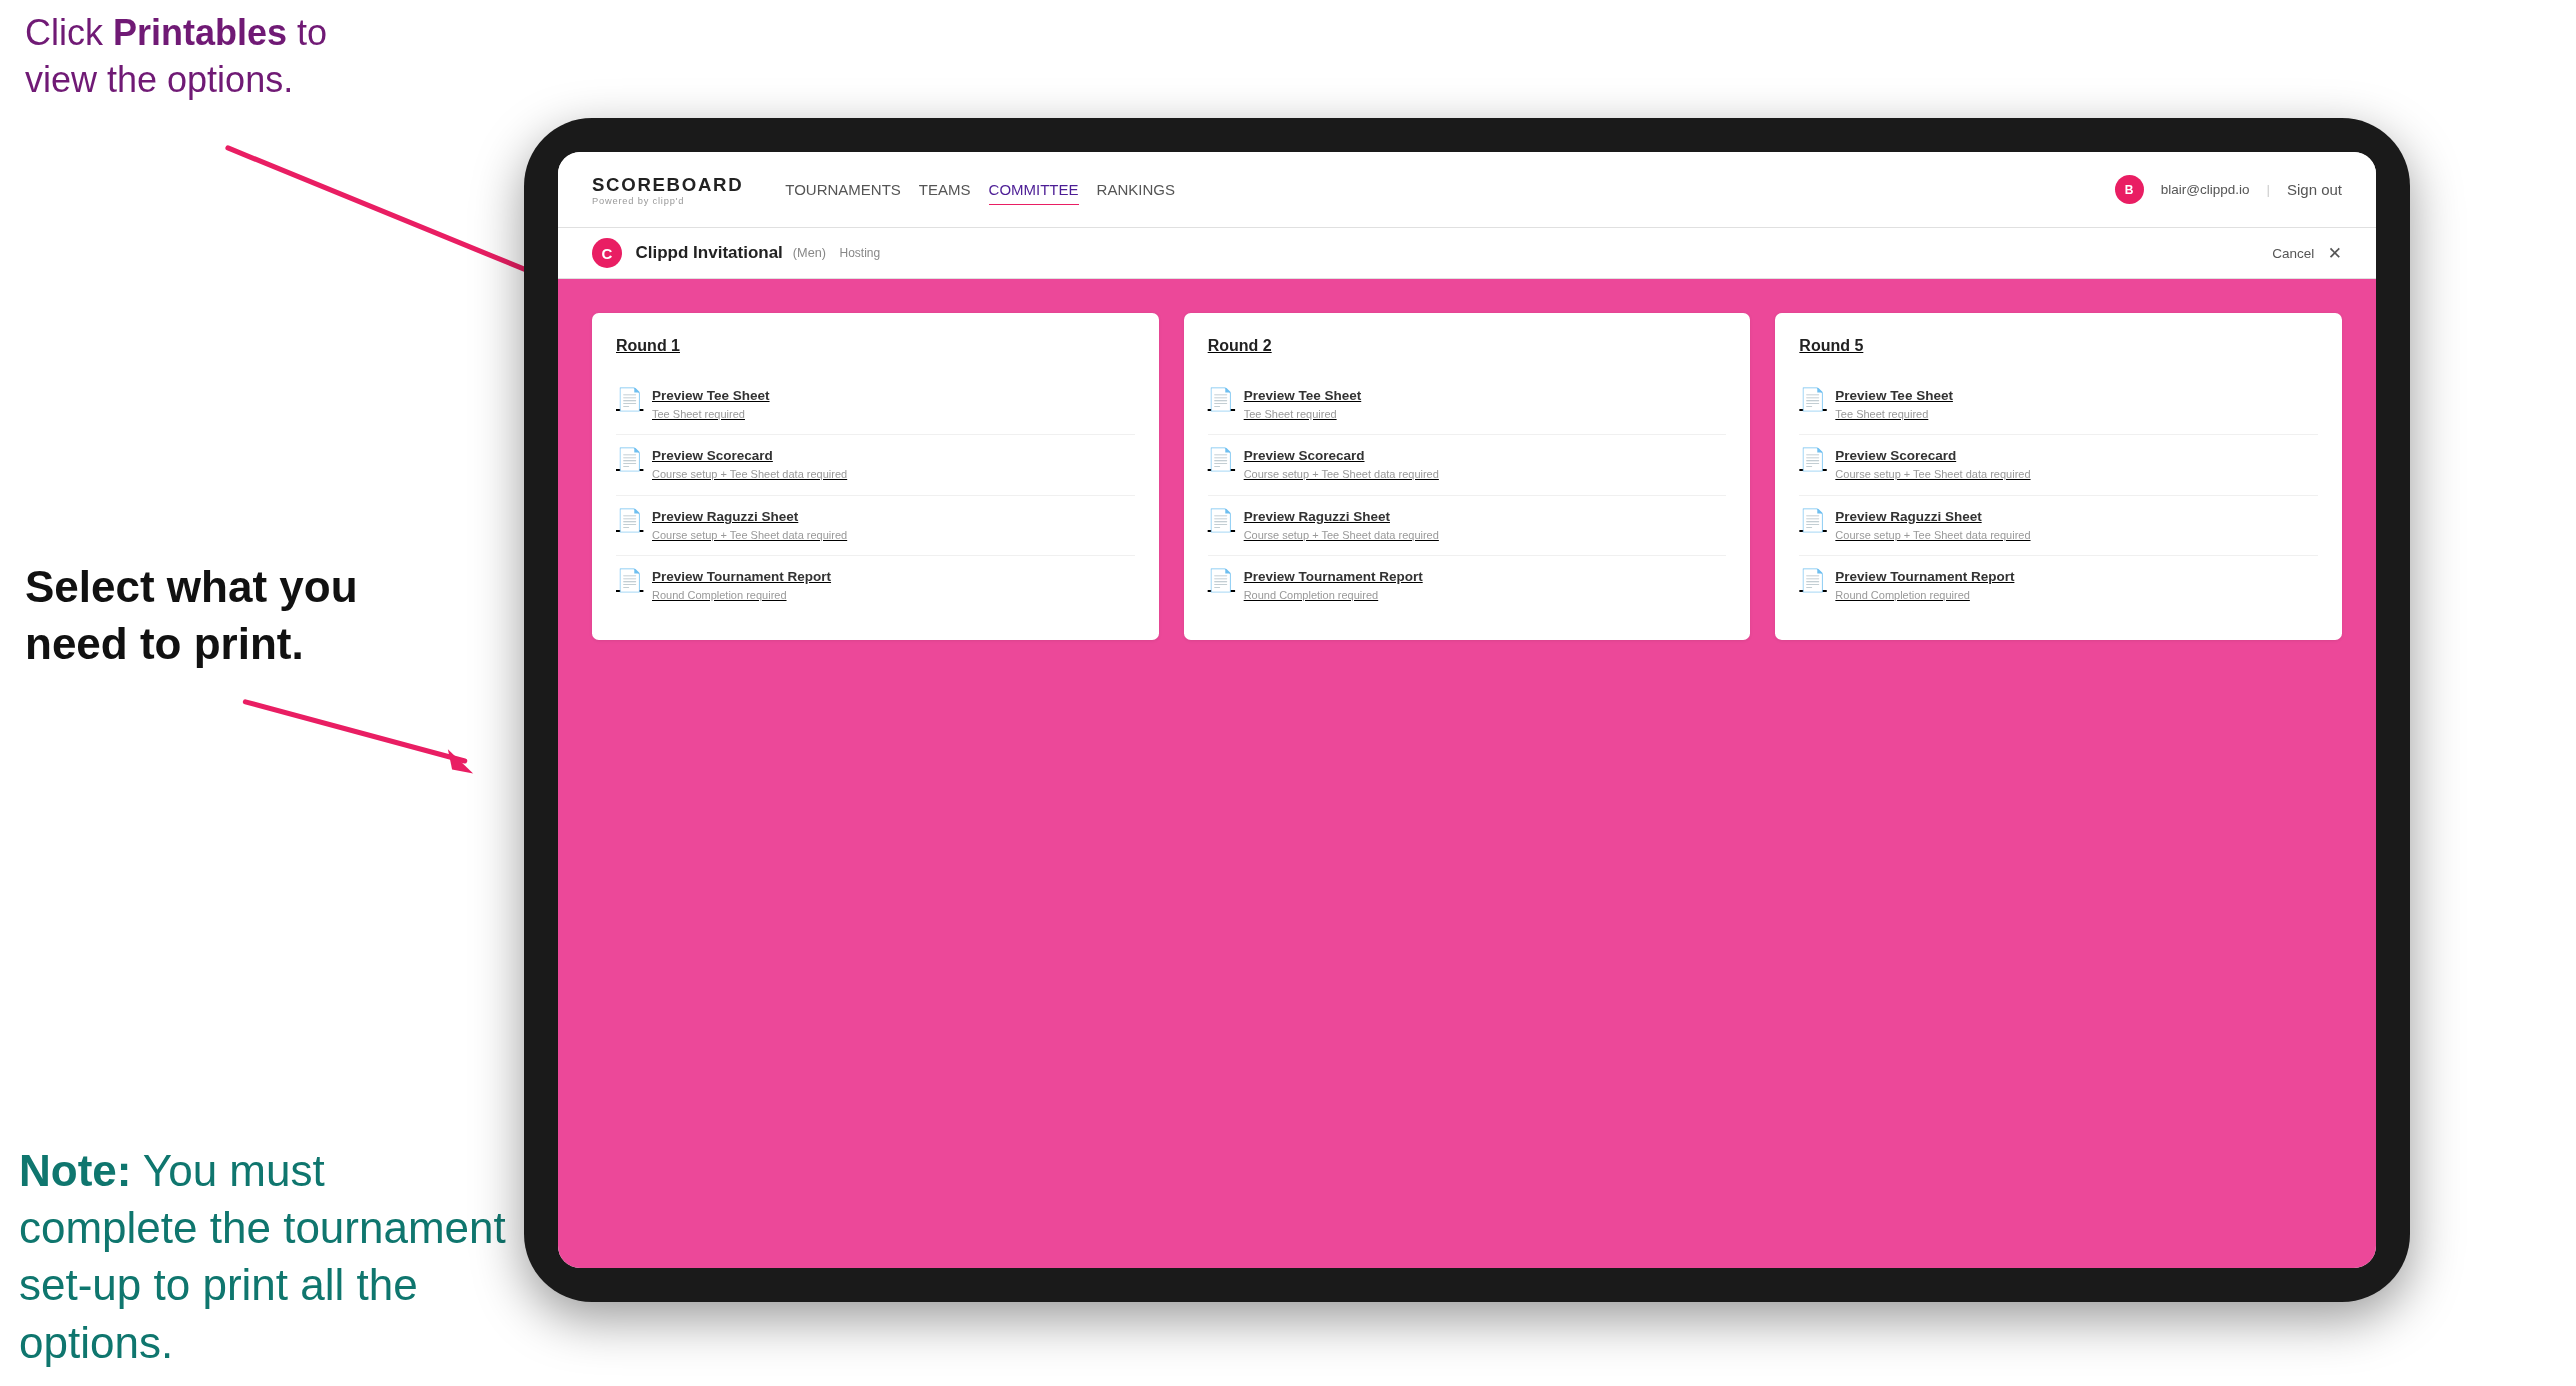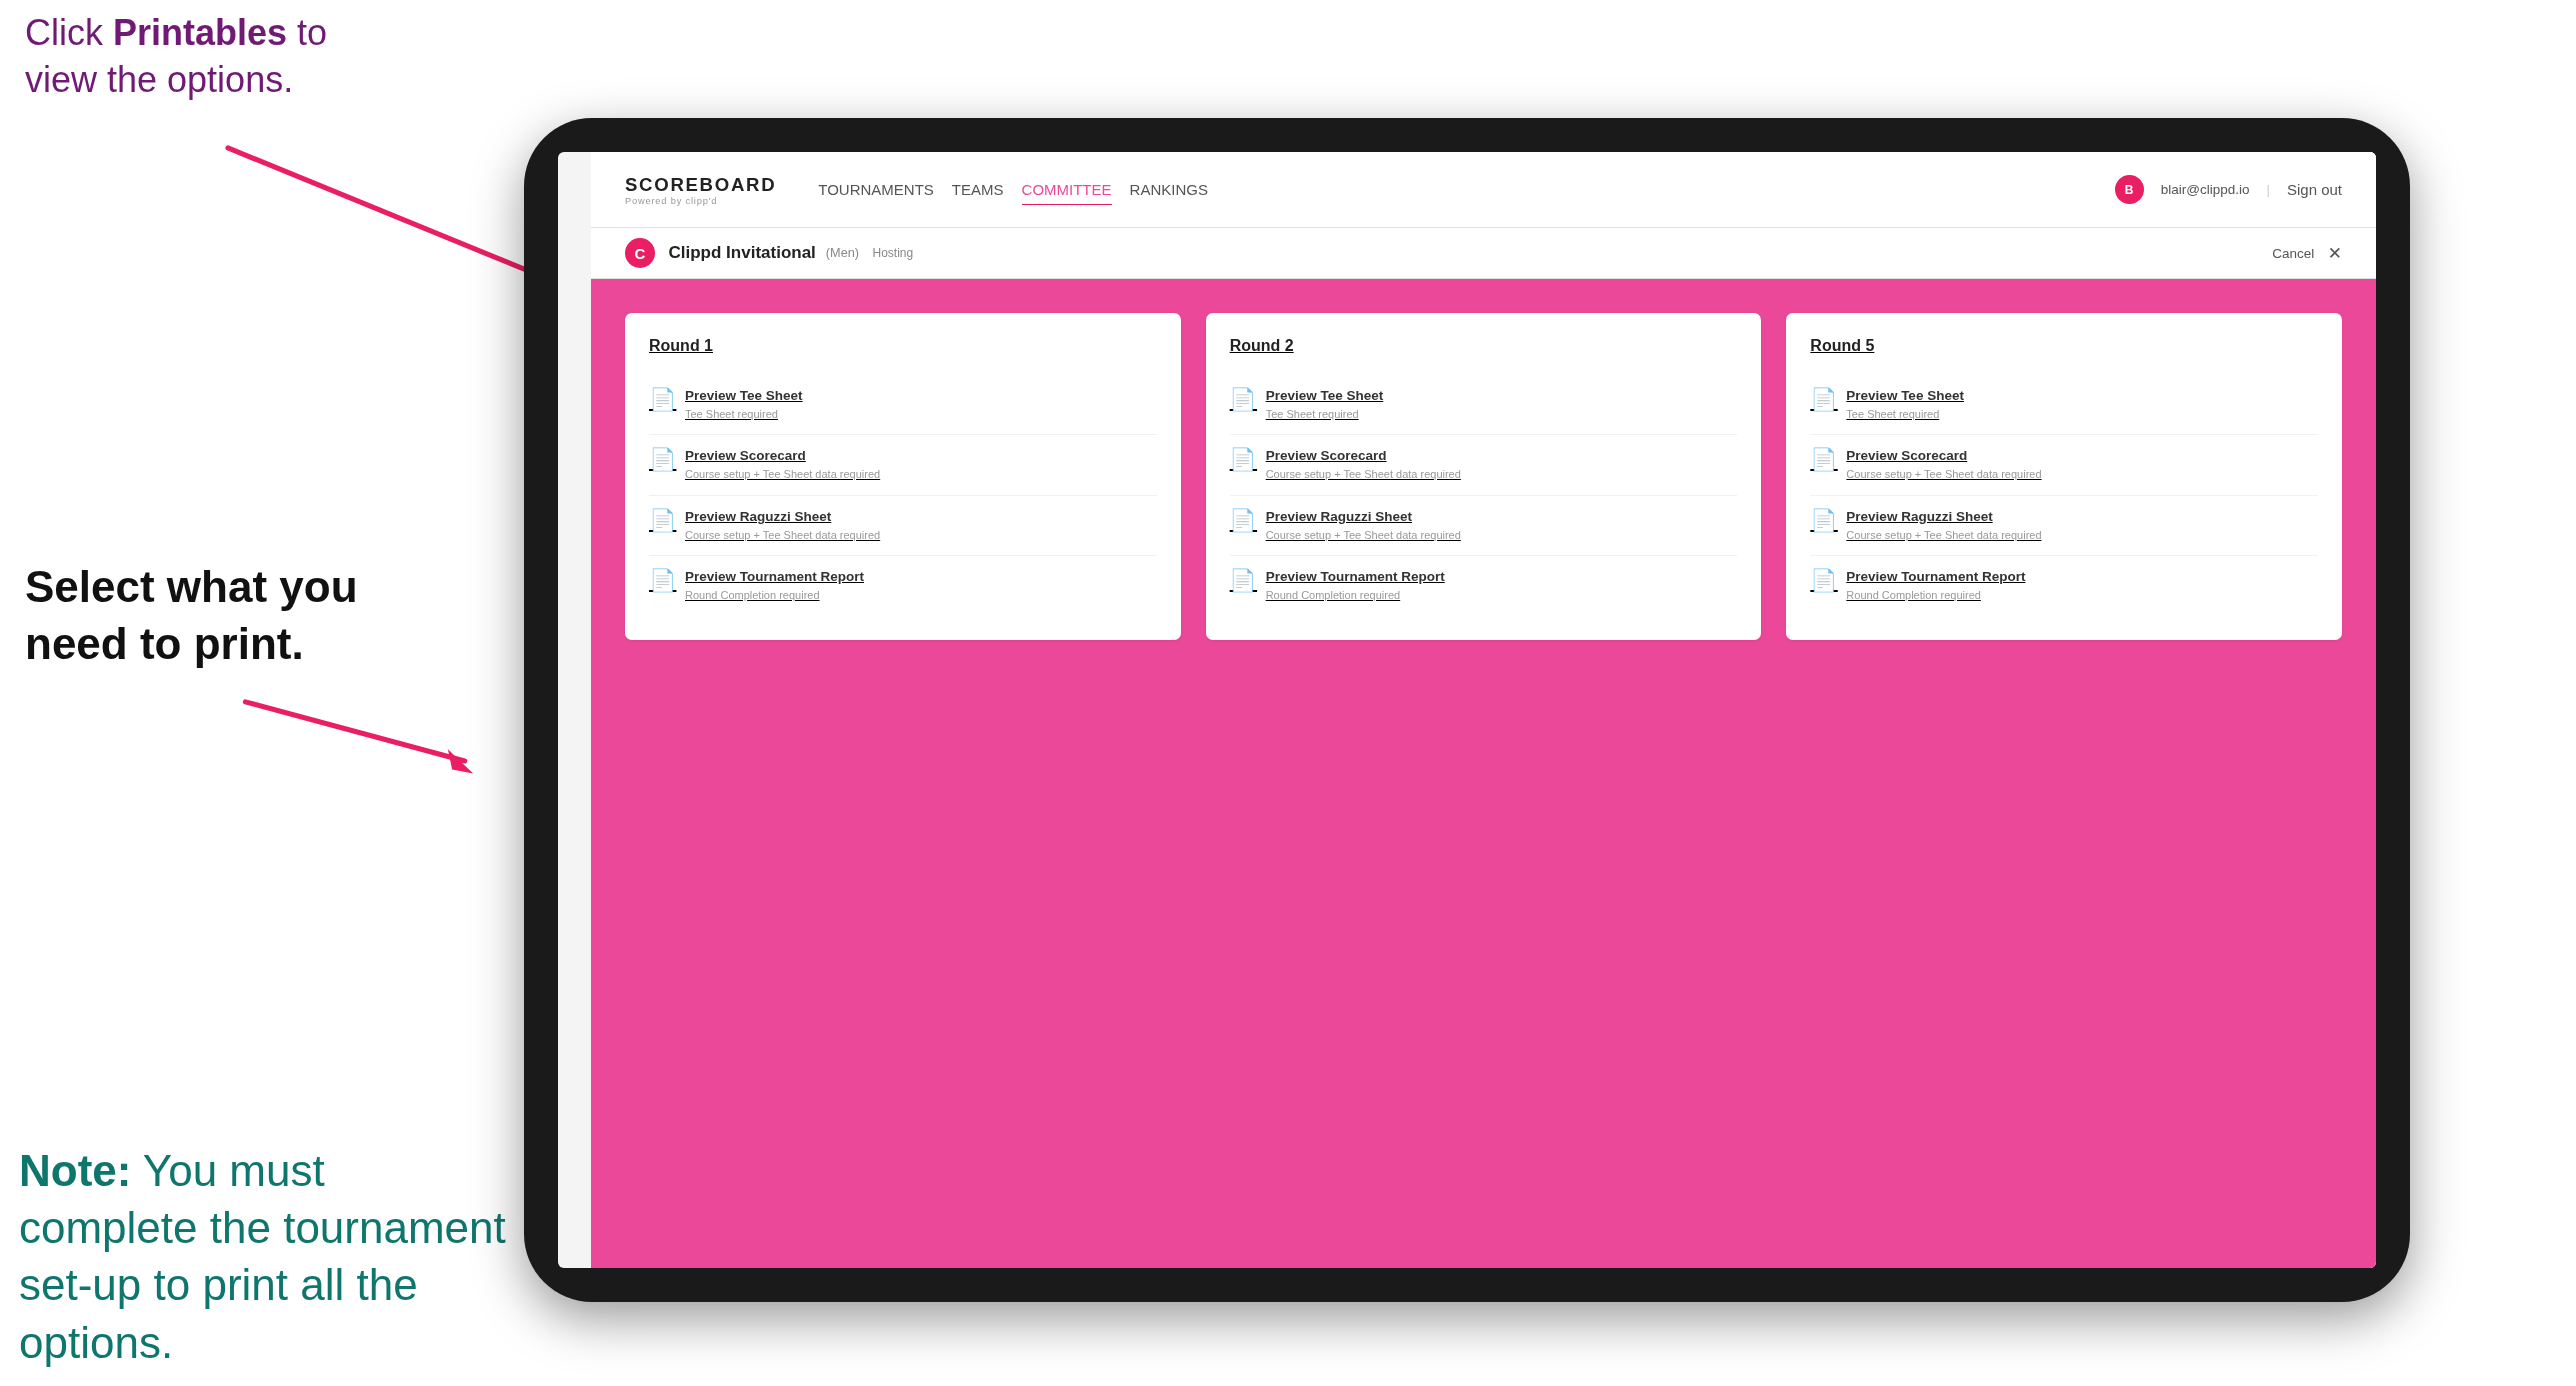--- a/index.html
+++ b/index.html
@@ -52,23 +52,22 @@
       height: 1184px;
       background: #1a1a1a;
       border-radius: 68px;
       padding: 34px;
       box-shadow: 0 17px 51px rgba(0,0,0,0.4);
     }
     .tablet-screen {
       width: 100%;
       height: 100%;
       background: #f4f4f4;
-      border-radius: 6px;
+      border-radius: 22px;
       overflow: hidden;
-      padding-left: 33px;
     }
 
     
     .app-container {
       width: 100%;
       height: 100%;
       display: flex;
       flex-direction: column;
       background: #f4f4f4;
     }
@@ -106,21 +105,21 @@
     }
     .nav-link {
       font-size: 15px;
       color: #555;
       text-decoration: none;
       padding: 6.8px 0;
       cursor: pointer;
       font-weight: 500;
     }
     .nav-link.active {
-      color: #ec4899;
+      color: #4c1d95;
       border-bottom: 1.7px solid #e91e63;
     }
     .nav-right {
       display: flex;
       align-items: center;
       gap: 17px;
       font-size: 13.5px;
       color: #555;
     }
     .user-avatar {

